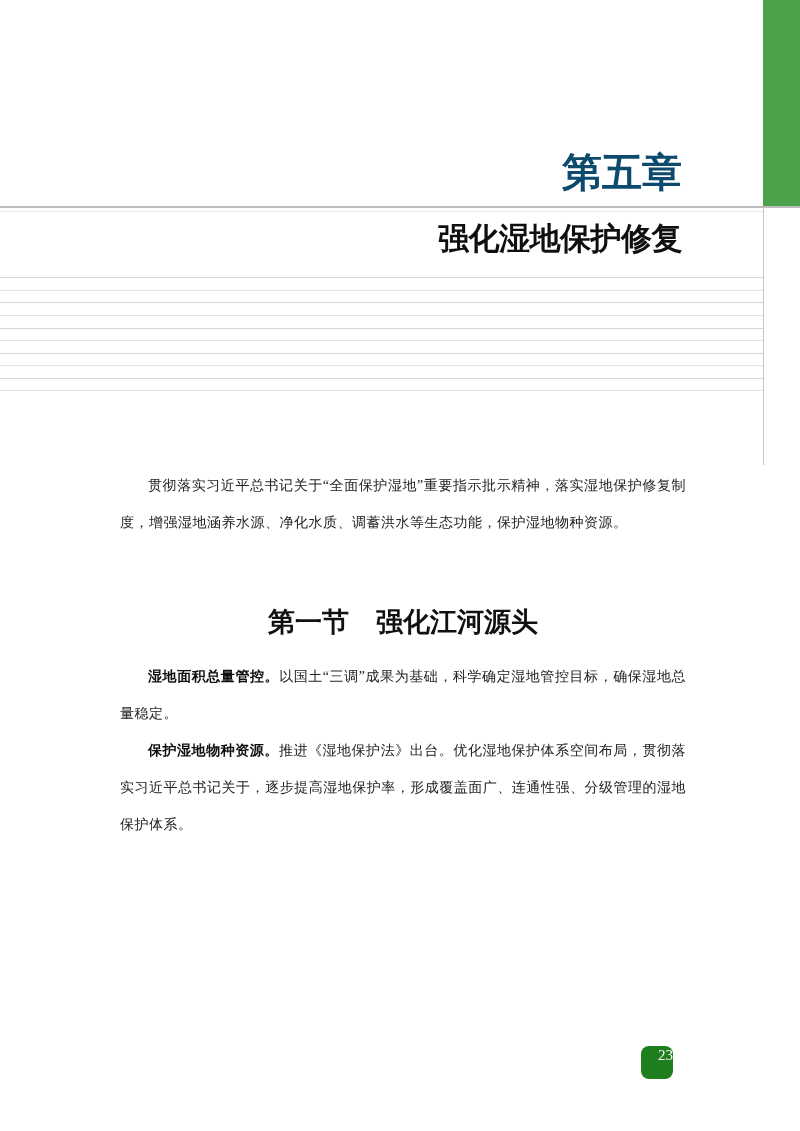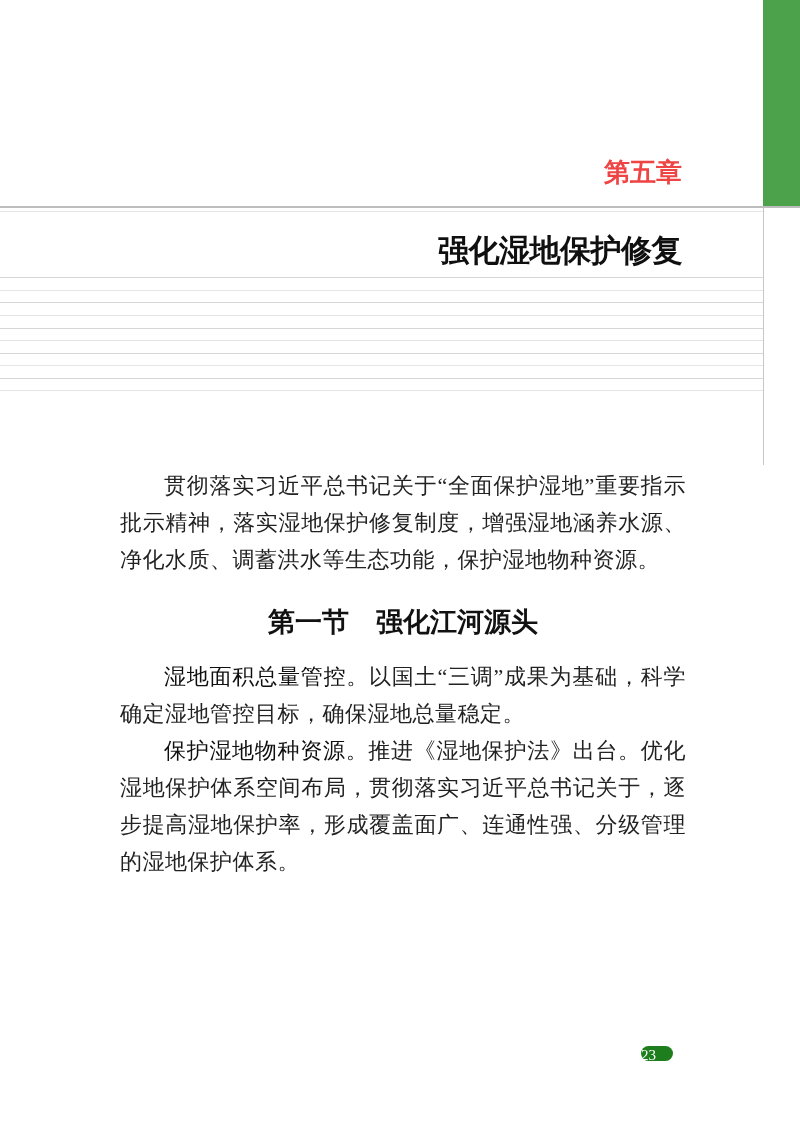--- a/index.html
+++ b/index.html
@@ -17,29 +17,29 @@
   .accent-bar {
     position: absolute;
     left: 763px; top: 0; width: 37px; height: 208px;
     background: var(--accent-green, #4BA24B);
   }
 
   
   .chapter-number {
     position: absolute;
     top: 148px; right: 118px;
-    font-size: 26px; line-height: 50px;
+    font-size: 40px; line-height: 50px;
     font-weight: bold;
     letter-spacing: 0px;
-    color: #ef4444;
+    color: #0c4a6e;
     white-space: nowrap;
   }
   .chapter-title {
     position: absolute;
-    top: 231px; right: 118px;
+    top: 219px; right: 118px;
     font-size: 31px; line-height: 40px;
     font-weight: bold;
     letter-spacing: -0.5px;
     color: #0f0f0f;
     white-space: nowrap;
   }
 
   
   .hline { position: absolute; left: 0; height: 1px; }
   .hline-a { top: 206px; width: 800px; background: #bdbdbd; height: 2px; }
@@ -49,21 +49,21 @@
   .rule:nth-of-type(even) { background: #e4e4e4; }
   .vline {
     position: absolute;
     left: 763px; top: 208px; width: 1px; height: 257px;
     background: #c6c6c6;
   }
 
   
   .intro, .para {
     margin: 0;
-    font-size: 22px;
+    font-size: 14px;
     line-height: 37px;
     letter-spacing: 0.5px;
     text-align: justify;
     text-justify: inter-character;
     text-indent: 2em;
     color: #222222;
   }
   .intro {
     position: absolute;
     left: 120px; width: 566px; top: 467px;
@@ -76,31 +76,31 @@
     font-size: 27px; line-height: 36px;
     font-weight: bold;
     text-align: center;
     color: #111111;
     white-space: nowrap;
   }
   .body-text {
     position: absolute;
     left: 120px; width: 566px; top: 658px;
   }
-  .para .lead { font-weight: normal; color: #0e0e0e; margin-top: 31px; }
+  .para .lead { font-weight: bold; color: #0e0e0e; margin-top: 31px; }
 
   
   .page-number {
     position: absolute;
     left: 641px; top: 1046px;
-    width: 32px; height: 15px;
+    width: 32px; height: 33px;
     background: var(--page-number-green, #1E7E1E);
     color: #ffffff;
     font-size: 15px; line-height: 19px;
-    text-align: left;
+    text-align: right;
     border-radius: 8px;
   }
 </style>
 </head>
 <body>
 
 <div class="page">
 
   <div class="accent-bar"></div>
 

